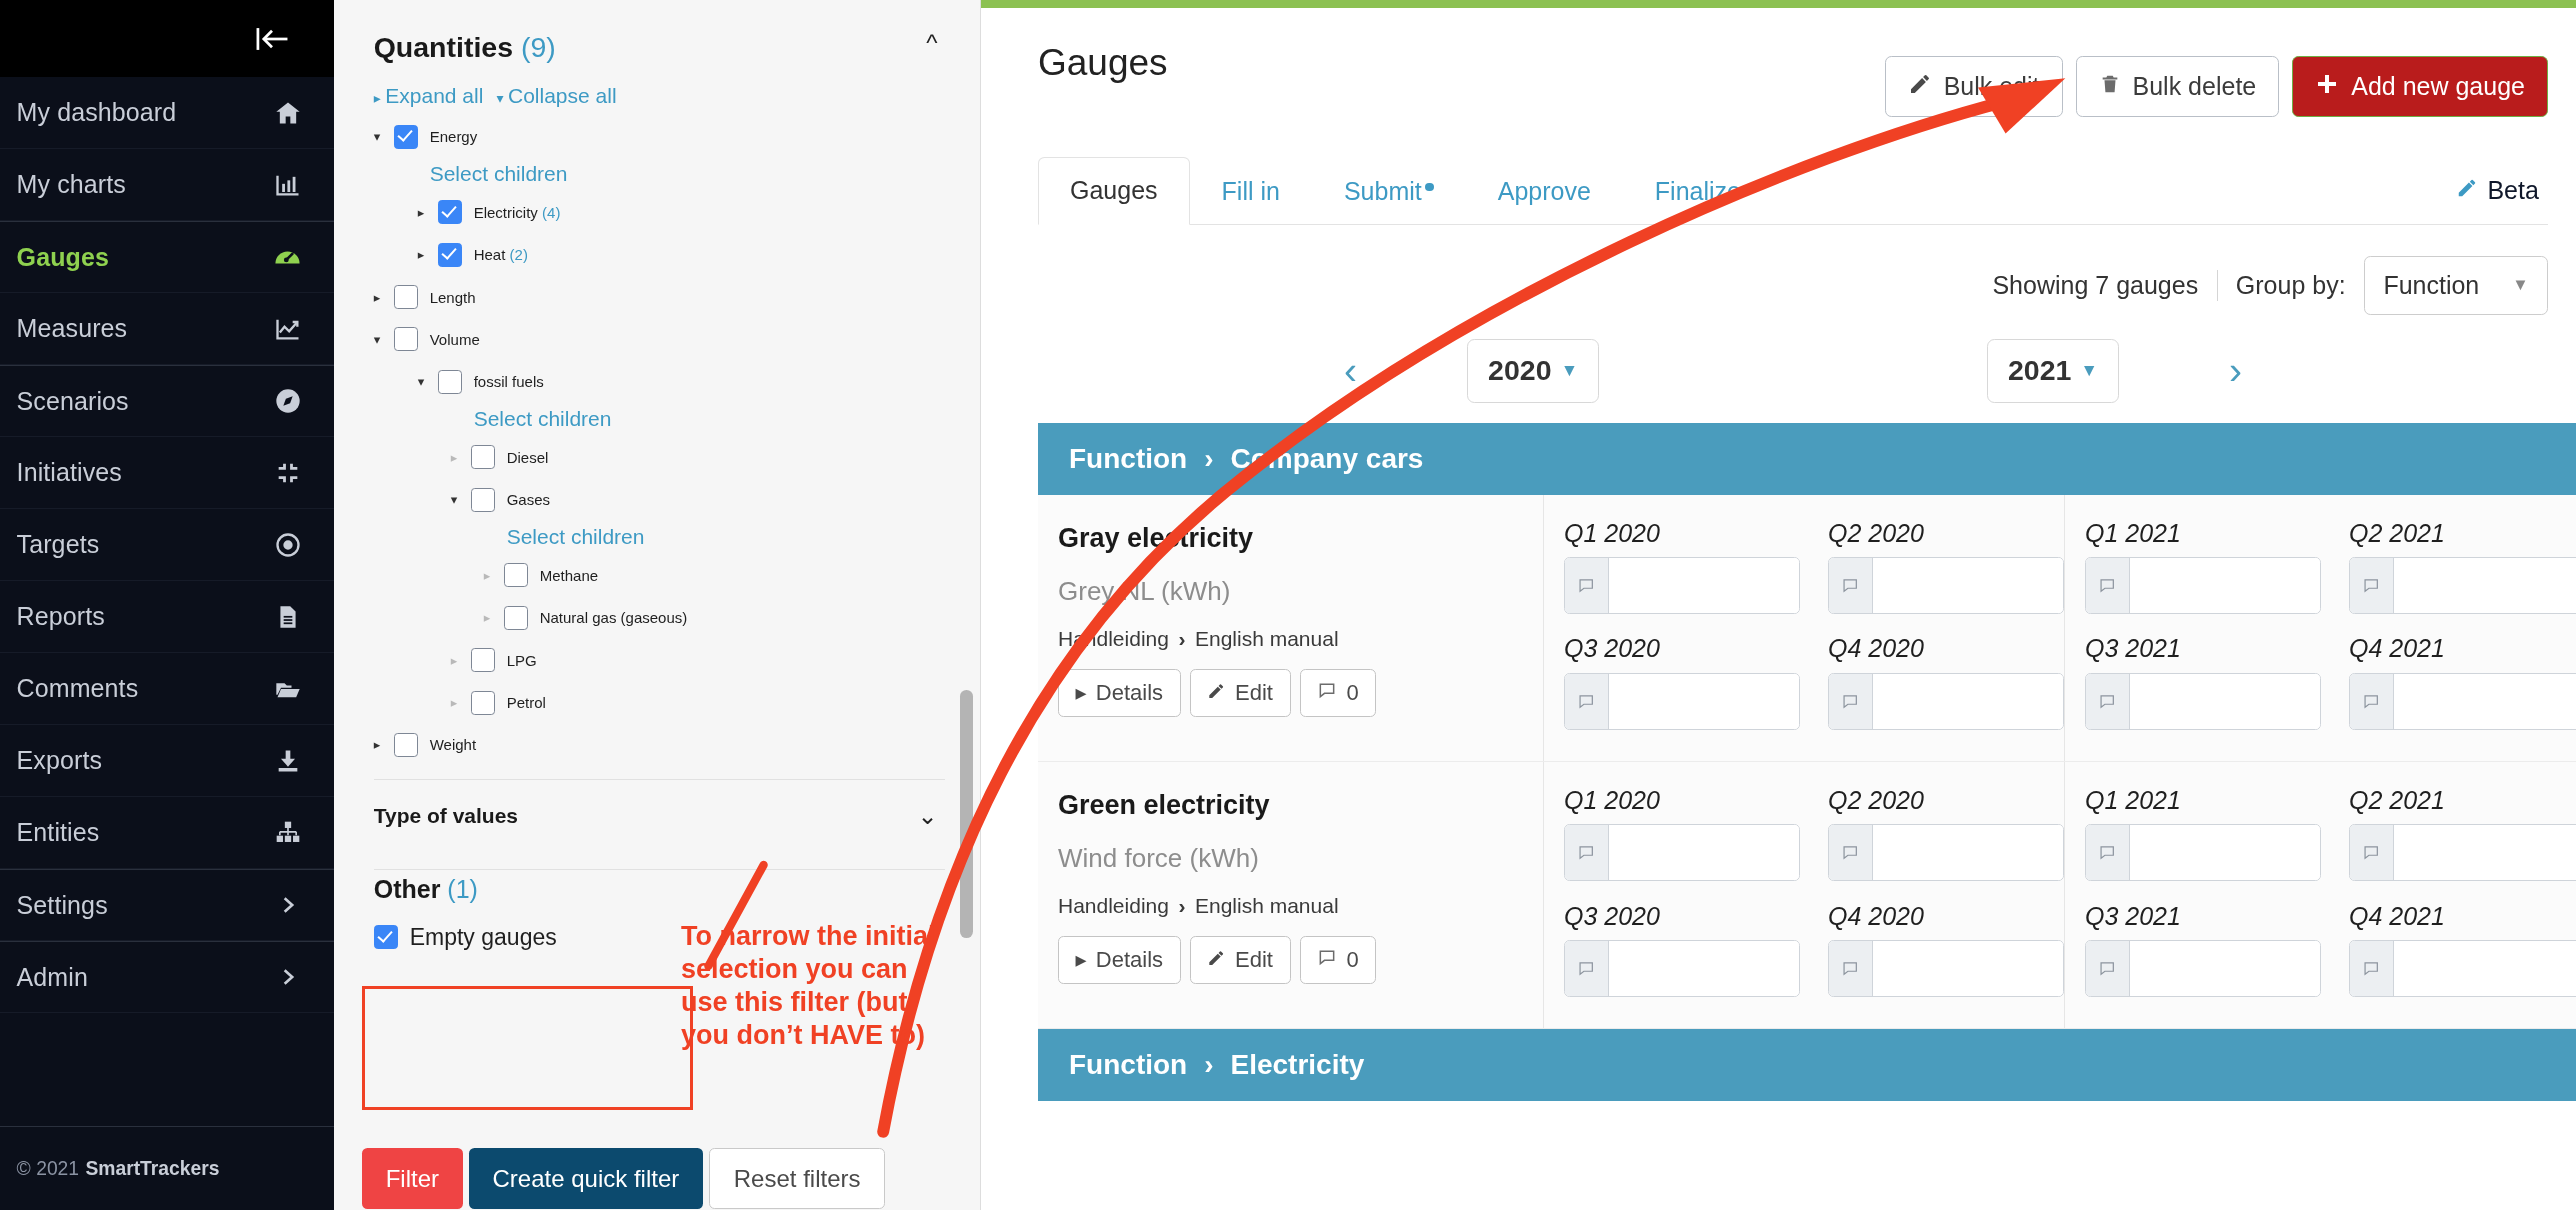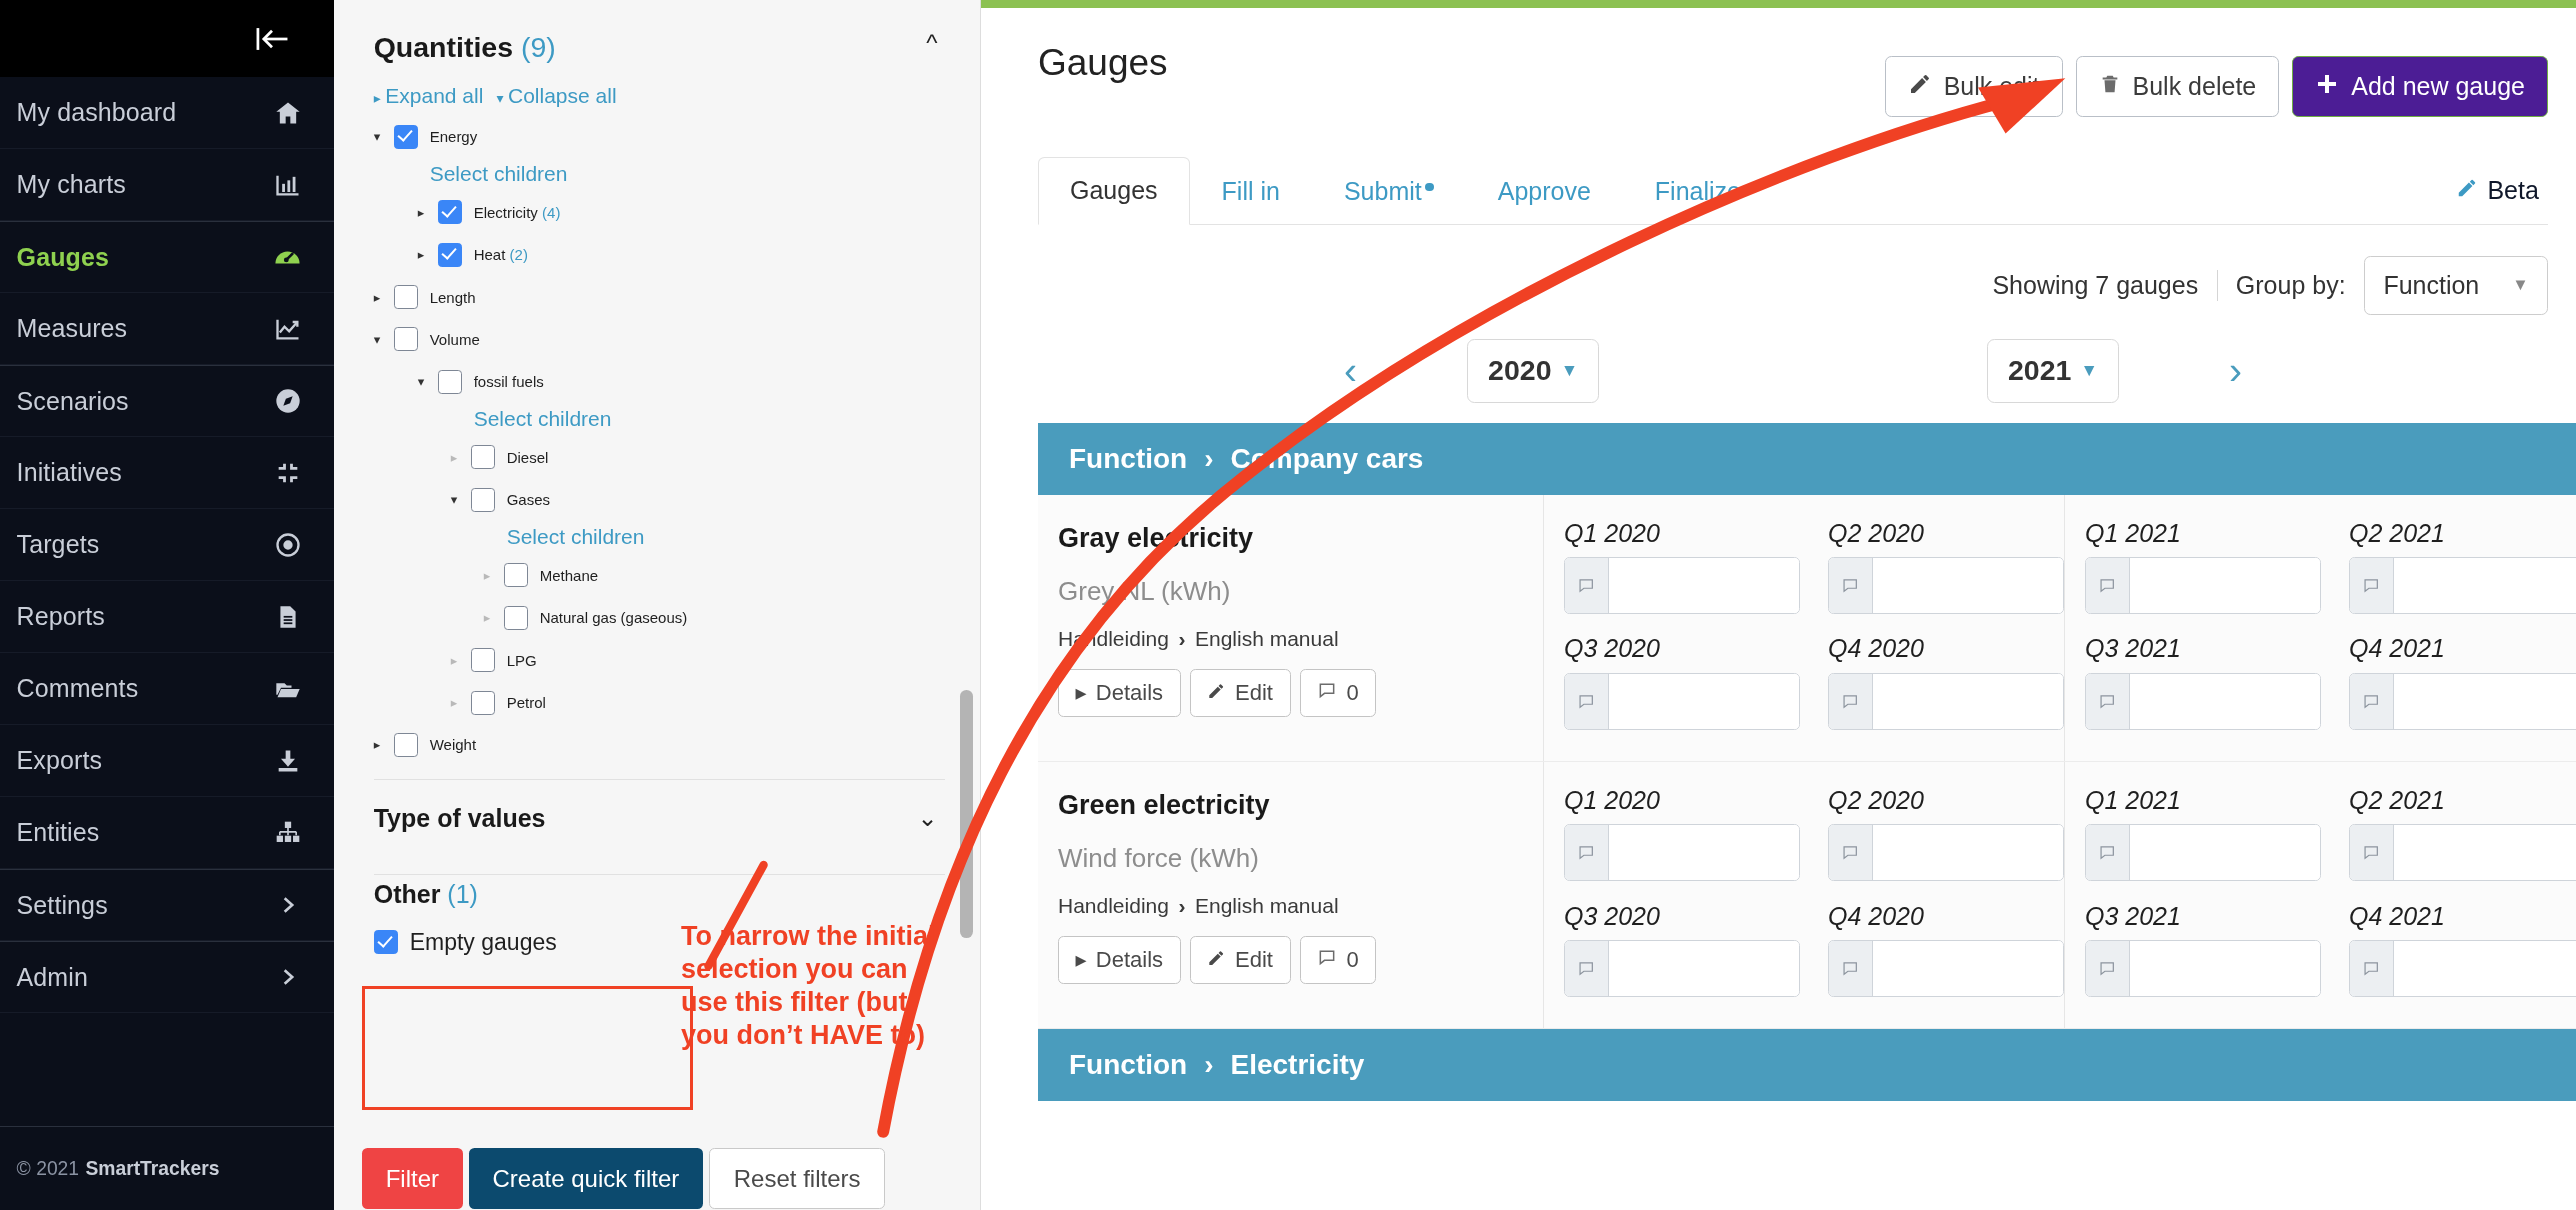--- a/index.html
+++ b/index.html
@@ -86,21 +86,21 @@
   }
   .tlabel { font-size: 15px; color: #1f1f1f; white-space: nowrap; }
   .tlabel .cnt { color: #3d9ac4; }
   .selchild { color: #3d9ac4; font-size: 21px; cursor: pointer; margin-bottom: 9.2px; }
 
   .fp-divider { height: 0.9px; background: #e1e1e1; margin: 16.6px 11px 0 25px; }
   .fp-sec {
     display: flex; align-items: center; justify-content: space-between;
     padding: 24px 7.4px 24px 25px;
   }
-  .fp-sec-title { font-size: 25px; font-weight: bold; color: #1a1a1a; }
+  .fp-sec-title { font-size: 21px; font-weight: bold; color: #1a1a1a; }
   .otherwrap { padding: 5.5px 0 0 25px; }
   .other-title { font-size: 25px; font-weight: bold; color: #1a1a1a; margin-bottom: 20px; }
   .other-title .cnt { color: #3d9ac4; font-weight: normal; }
   .other-row { display: flex; align-items: center; }
   .other-row .tlabel { font-size: 23px; }
 
   .fp-buttons {
     display: flex; gap: 5.5px; padding: 7.4px 0 0 13px; height: 70px;
   }
   .btn { border: none; cursor: pointer; font-size: 24px; border-radius: 5.5px;
@@ -120,21 +120,21 @@
   .topbar-green { position: absolute; left: 0; top: 0; right: 0; height: 8.3px; background: #8cc152; z-index: 30; }
 
   .main-head { display: flex; align-items: flex-start; justify-content: space-between; padding: 42px 28px 0 57px; }
   .page-title { font-size: 37px; color: #222; font-weight: normal; }
   .head-actions { display: flex; gap: 13px; margin-top: 14px; }
   .hbtn {
     display: inline-flex; align-items: center; gap: 12px;
     height: 61px; padding: 0 22px; border-radius: 6.4px; cursor: pointer;
     font-size: 25px; background: #fff; border: 0.9px solid #b9bfc7; color: #3b3b3b;
   }
-  .hbtn.primary { background: #4c1d95; border-color: #6fae44; color: #fff; }
+  .hbtn.primary { background: #b91c1c; border-color: #6fae44; color: #fff; }
 
   .tabs {
     display: flex; align-items: flex-end; margin: 39px 28px 0 57px;
     border-bottom: 0.9px solid #e3e3e3; position: relative;
   }
   .tab {
     padding: 18.4px 31px; font-size: 25px; color: #3d9ac4; cursor: pointer;
     border: 0.9px solid transparent; border-bottom: none; position: relative; top: 0.9px;
   }
   .tab.active {

